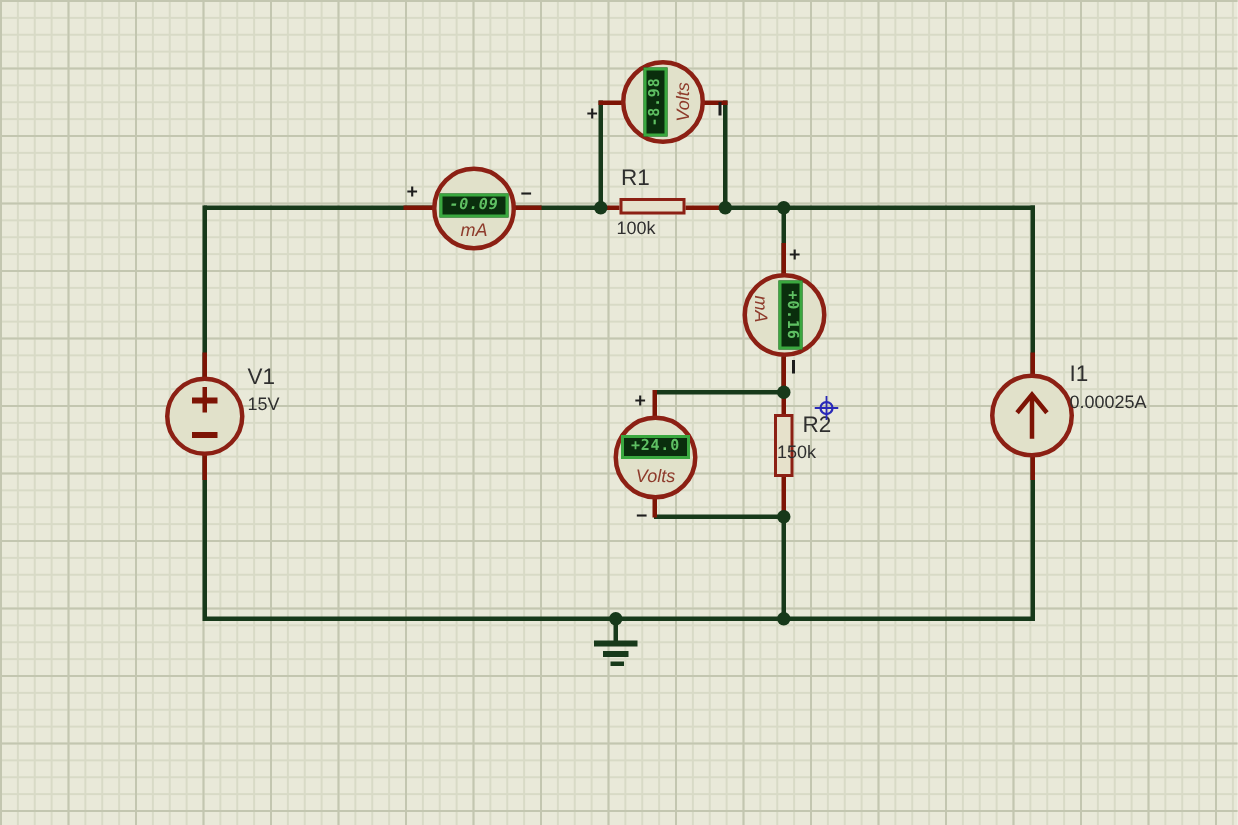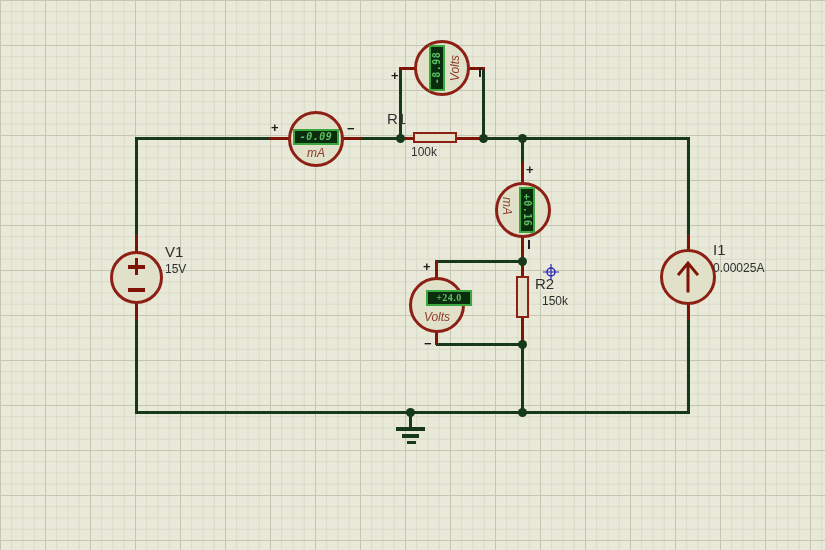--- a/index.html
+++ b/index.html
@@ -84,38 +84,38 @@
   <div class="pol" style="left:391px;top:71px;">+</div>
   <div class="polbar" style="left:479px;top:68px;"></div>
 
   <div class="meter" style="left:288px;top:111px;width:56px;height:56px;"></div>
   <div class="lcd" style="left:293px;top:129px;font-style:italic;">-0.09</div>
   <div class="unit" style="left:293px;top:146px;">mA</div>
   <div class="pol" style="left:271px;top:123px;">+</div>
   <div class="pol" style="left:347px;top:124px;">−</div>
 
   <div class="resistor" style="left:413px;top:132px;width:44px;height:11px;"></div>
-  <div class="ref" style="left:387px;top:110px;">R1</div>
+  <div class="ref" style="left:414px;top:110px;">R1</div>
   <div class="val" style="left:411px;top:145px;">100k</div>
 
   <div class="meter" style="left:495px;top:182px;width:56px;height:56px;"></div>
   <div class="lcd rotcw" style="left:504px;top:202px;">+0.16</div>
   <div class="unit rotcw" style="left:484px;top:199px;">mA</div>
   <div class="pol" style="left:526px;top:165px;">+</div>
   <div class="polbar" style="left:528px;top:240px;"></div>
 
   <div class="meter" style="left:409px;top:277px;width:56px;height:56px;"></div>
-  <div class="lcd" style="left:426px;top:290px;font-family:Liberation Serif, serif;">+24.0</div>
+  <div class="lcd" style="left:414px;top:290px;">+24.0</div>
   <div class="unit" style="left:414px;top:310px;">Volts</div>
   <div class="pol" style="left:423px;top:262px;">+</div>
   <div class="pol" style="left:424px;top:339px;">−</div>
 
   <div class="resistor" style="left:516px;top:276px;width:13px;height:42px;"></div>
   <div class="ref" style="left:535px;top:275px;">R2</div>
-  <div class="val" style="left:542px;top:294px;">150k</div>
+  <div class="val" style="left:518px;top:294px;">150k</div>
   <svg style="position:absolute;left:543px;top:264px;" width="16" height="16">
     <circle cx="8" cy="8" r="4" fill="none" stroke="#2a2ab8" stroke-width="1.5"></circle>
     <path d="M8 0 V16 M0 8 H16" stroke="#2a2ab8" stroke-width="1.2" fill="none"></path>
   </svg>
 
   <div class="meter" style="left:110px;top:251px;width:53px;height:53px;"></div>
   <div class="srcbar" style="left:128px;top:265px;width:17px;height:3.5px;"></div>
   <div class="srcbar" style="left:134.5px;top:258px;width:3.5px;height:17px;"></div>
   <div class="srcbar" style="left:128px;top:288px;width:17px;height:3.5px;"></div>
   <div class="ref" style="left:165px;top:243px;text-align:right;">V1</div>

